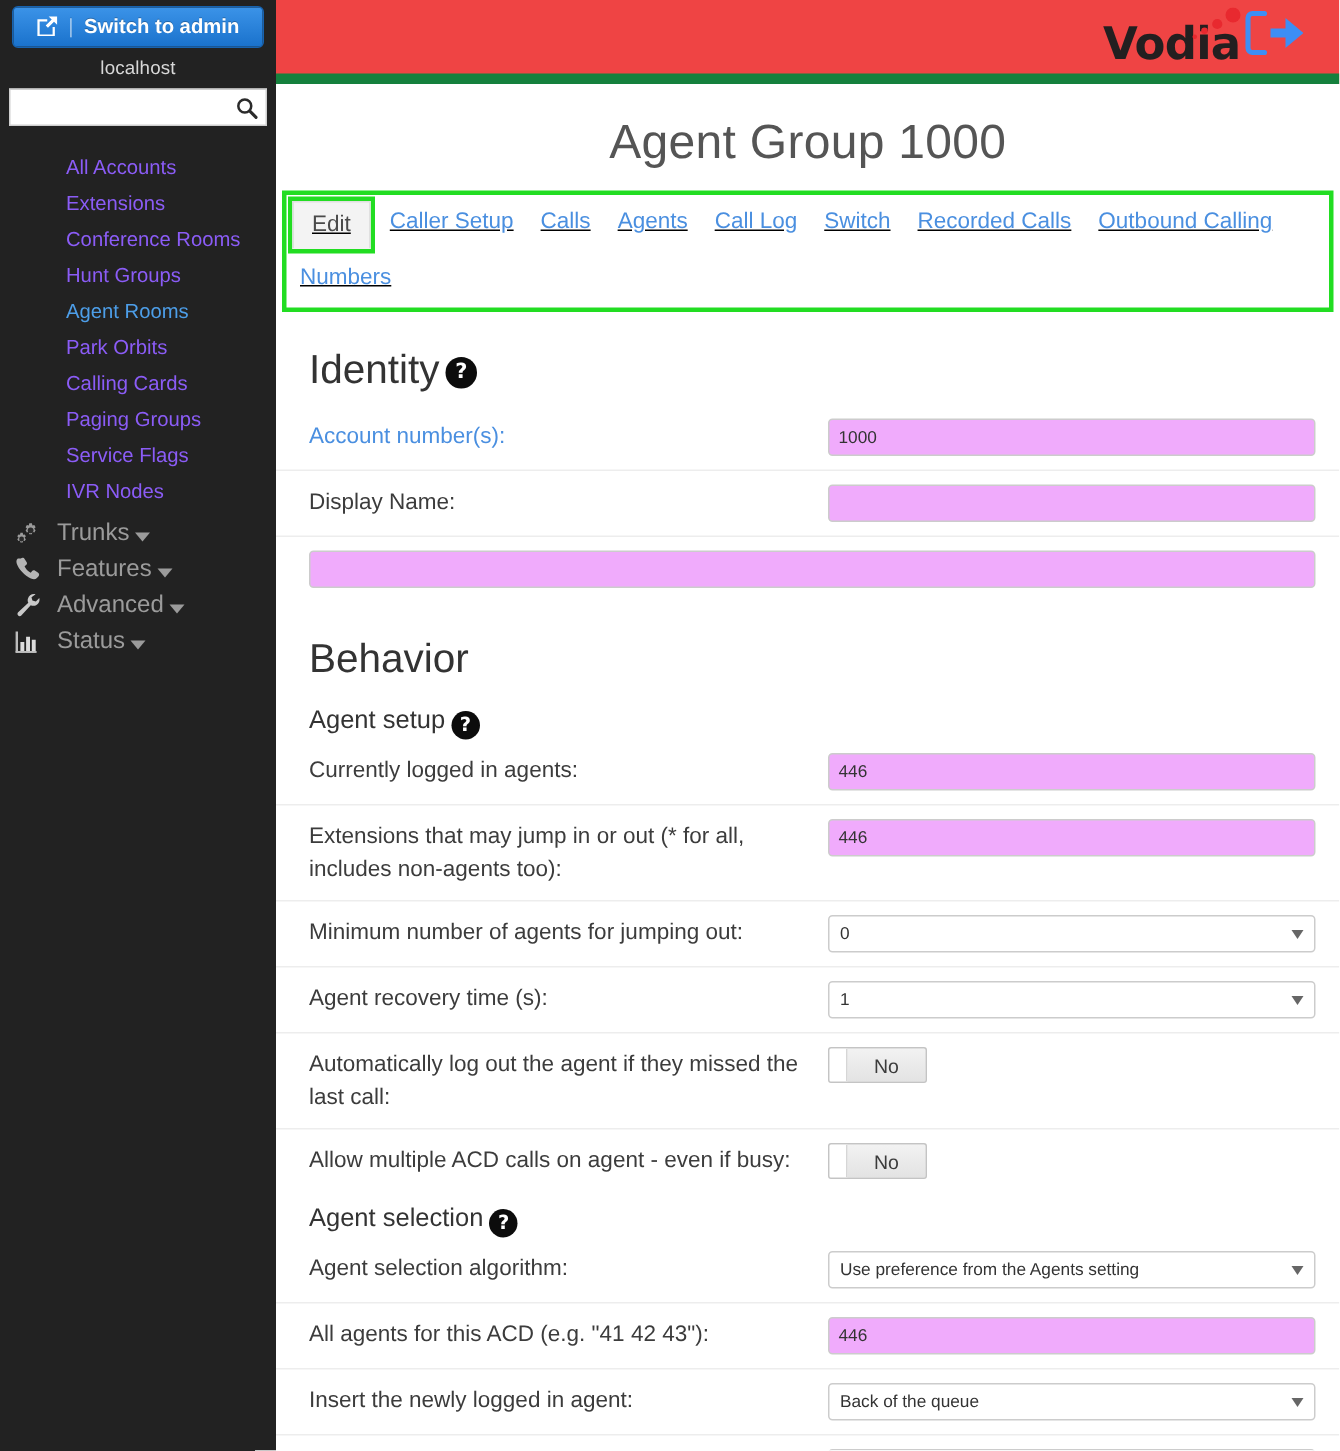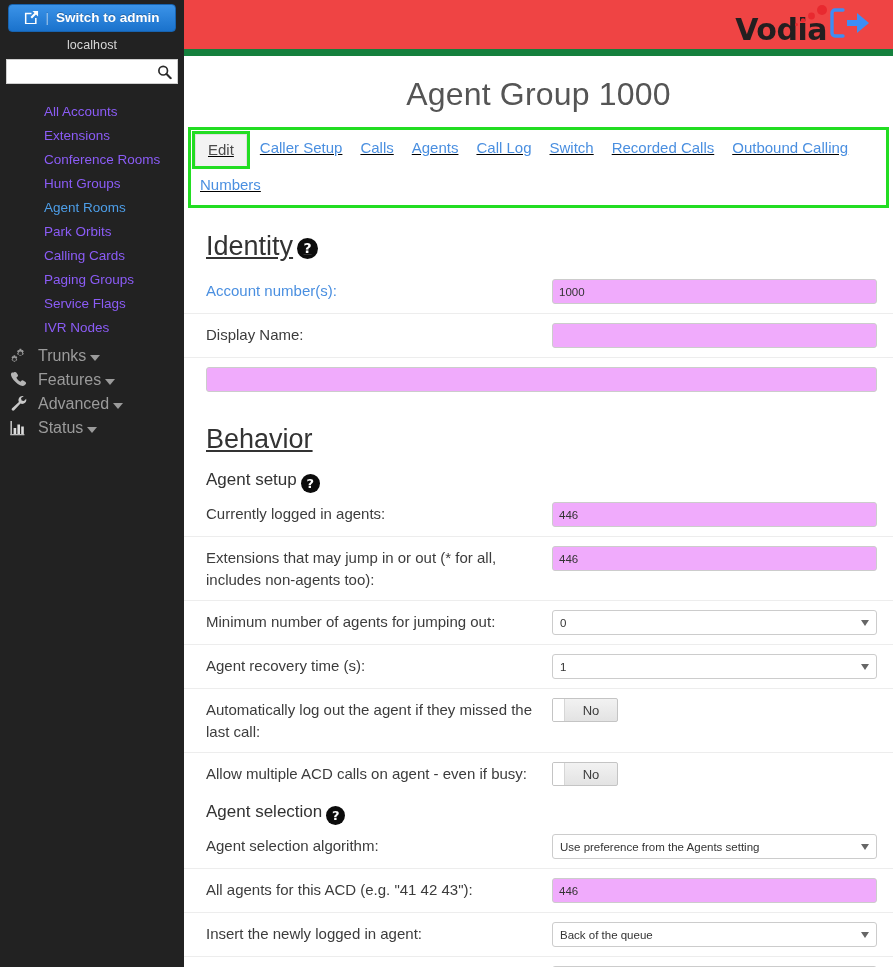--- a/index.html
+++ b/index.html
@@ -164,21 +164,20 @@
 
   
   .form-area { padding: 0 0 0 0; }
   .section-title {
     font-size: 27px;
     color: #333333;
     font-weight: normal;
     padding: 22px 0 8px 22px;
     display: flex; align-items: center;
     line-height: 32px;
-    text-decoration: underline;
   }
   .sub-title {
     font-size: 17px;
     color: #333333;
     padding: 6px 0 2px 22px;
     display: flex; align-items: flex-end;
     line-height: 22px;
   }
   .help-dot {
     display: inline-flex;

